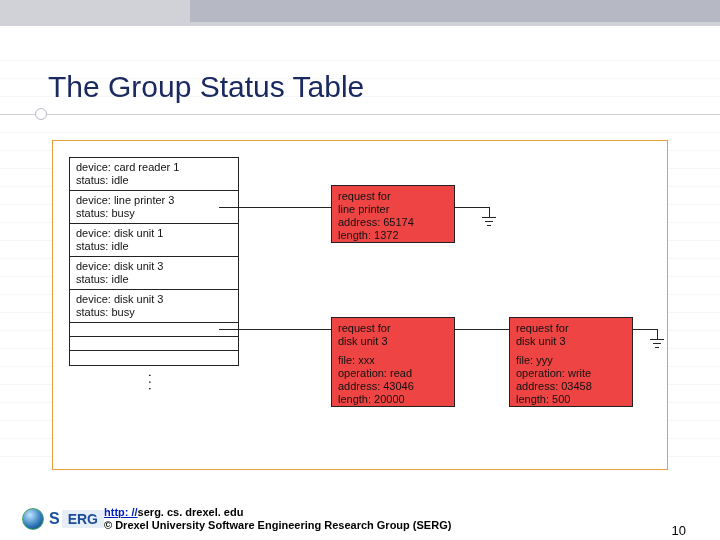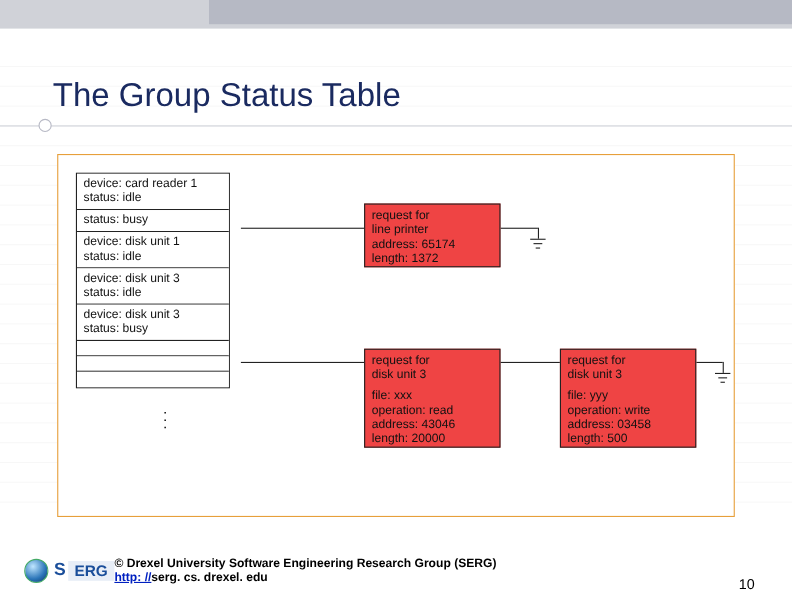--- a/index.html
+++ b/index.html
@@ -41,21 +41,21 @@
 
   .diagram {
     position: absolute; left: 52px; top: 140px;
     width: 616px; height: 330px;
     border: 1px solid #e79f3a;
     background: #fff;
   }
 
   
   .dev-col {
-    position: absolute; left: 16px; top: 16px; width: 140px;
+    position: absolute; left: 16px; top: 16px; width: 170px;
     border: 1px solid #222;
   }
   .dev-cell {
     border-bottom: 1px solid #222;
     padding: 3px 6px 3px 6px;
     font-size: 11px; line-height: 13px; color: #111;
     position: relative;
     background: #fff;
   }
   .dev-cell:last-child { border-bottom: none; }
@@ -132,20 +132,21 @@
 <div class="title-dot"></div>
 
 <div class="diagram">
 
   <div class="dev-col">
     <div class="dev-cell">
       <div>device: card reader 1</div>
       <div>status: idle</div>
     </div>
     <div class="dev-cell">
+      <div>device: line printer 3</div>
       <div>status: busy</div>
     </div>
     <div class="dev-cell">
       <div>device: disk unit 1</div>
       <div>status: idle</div>
     </div>
     <div class="dev-cell">
       <div>device: disk unit 3</div>
       <div>status: idle</div>
     </div>
@@ -207,19 +208,19 @@
 
 </div>
 
 <div class="footer">
   <div class="logo">
     <div class="orb"></div>
     <span class="s">S</span>
     <span class="erg">ERG</span>
   </div>
   <div class="credits">
-    <div>© Drexel University Software Engineering Research Group (SERG)</div>
     <div>
       <a href="#"><span>http: //</span></a><span>serg. cs. drexel. edu</span>
     </div>
+    <div>© Drexel University Software Engineering Research Group (SERG)</div>
   </div>
   <div class="pagenum">10</div>
 </div>
 
 </body></html>

